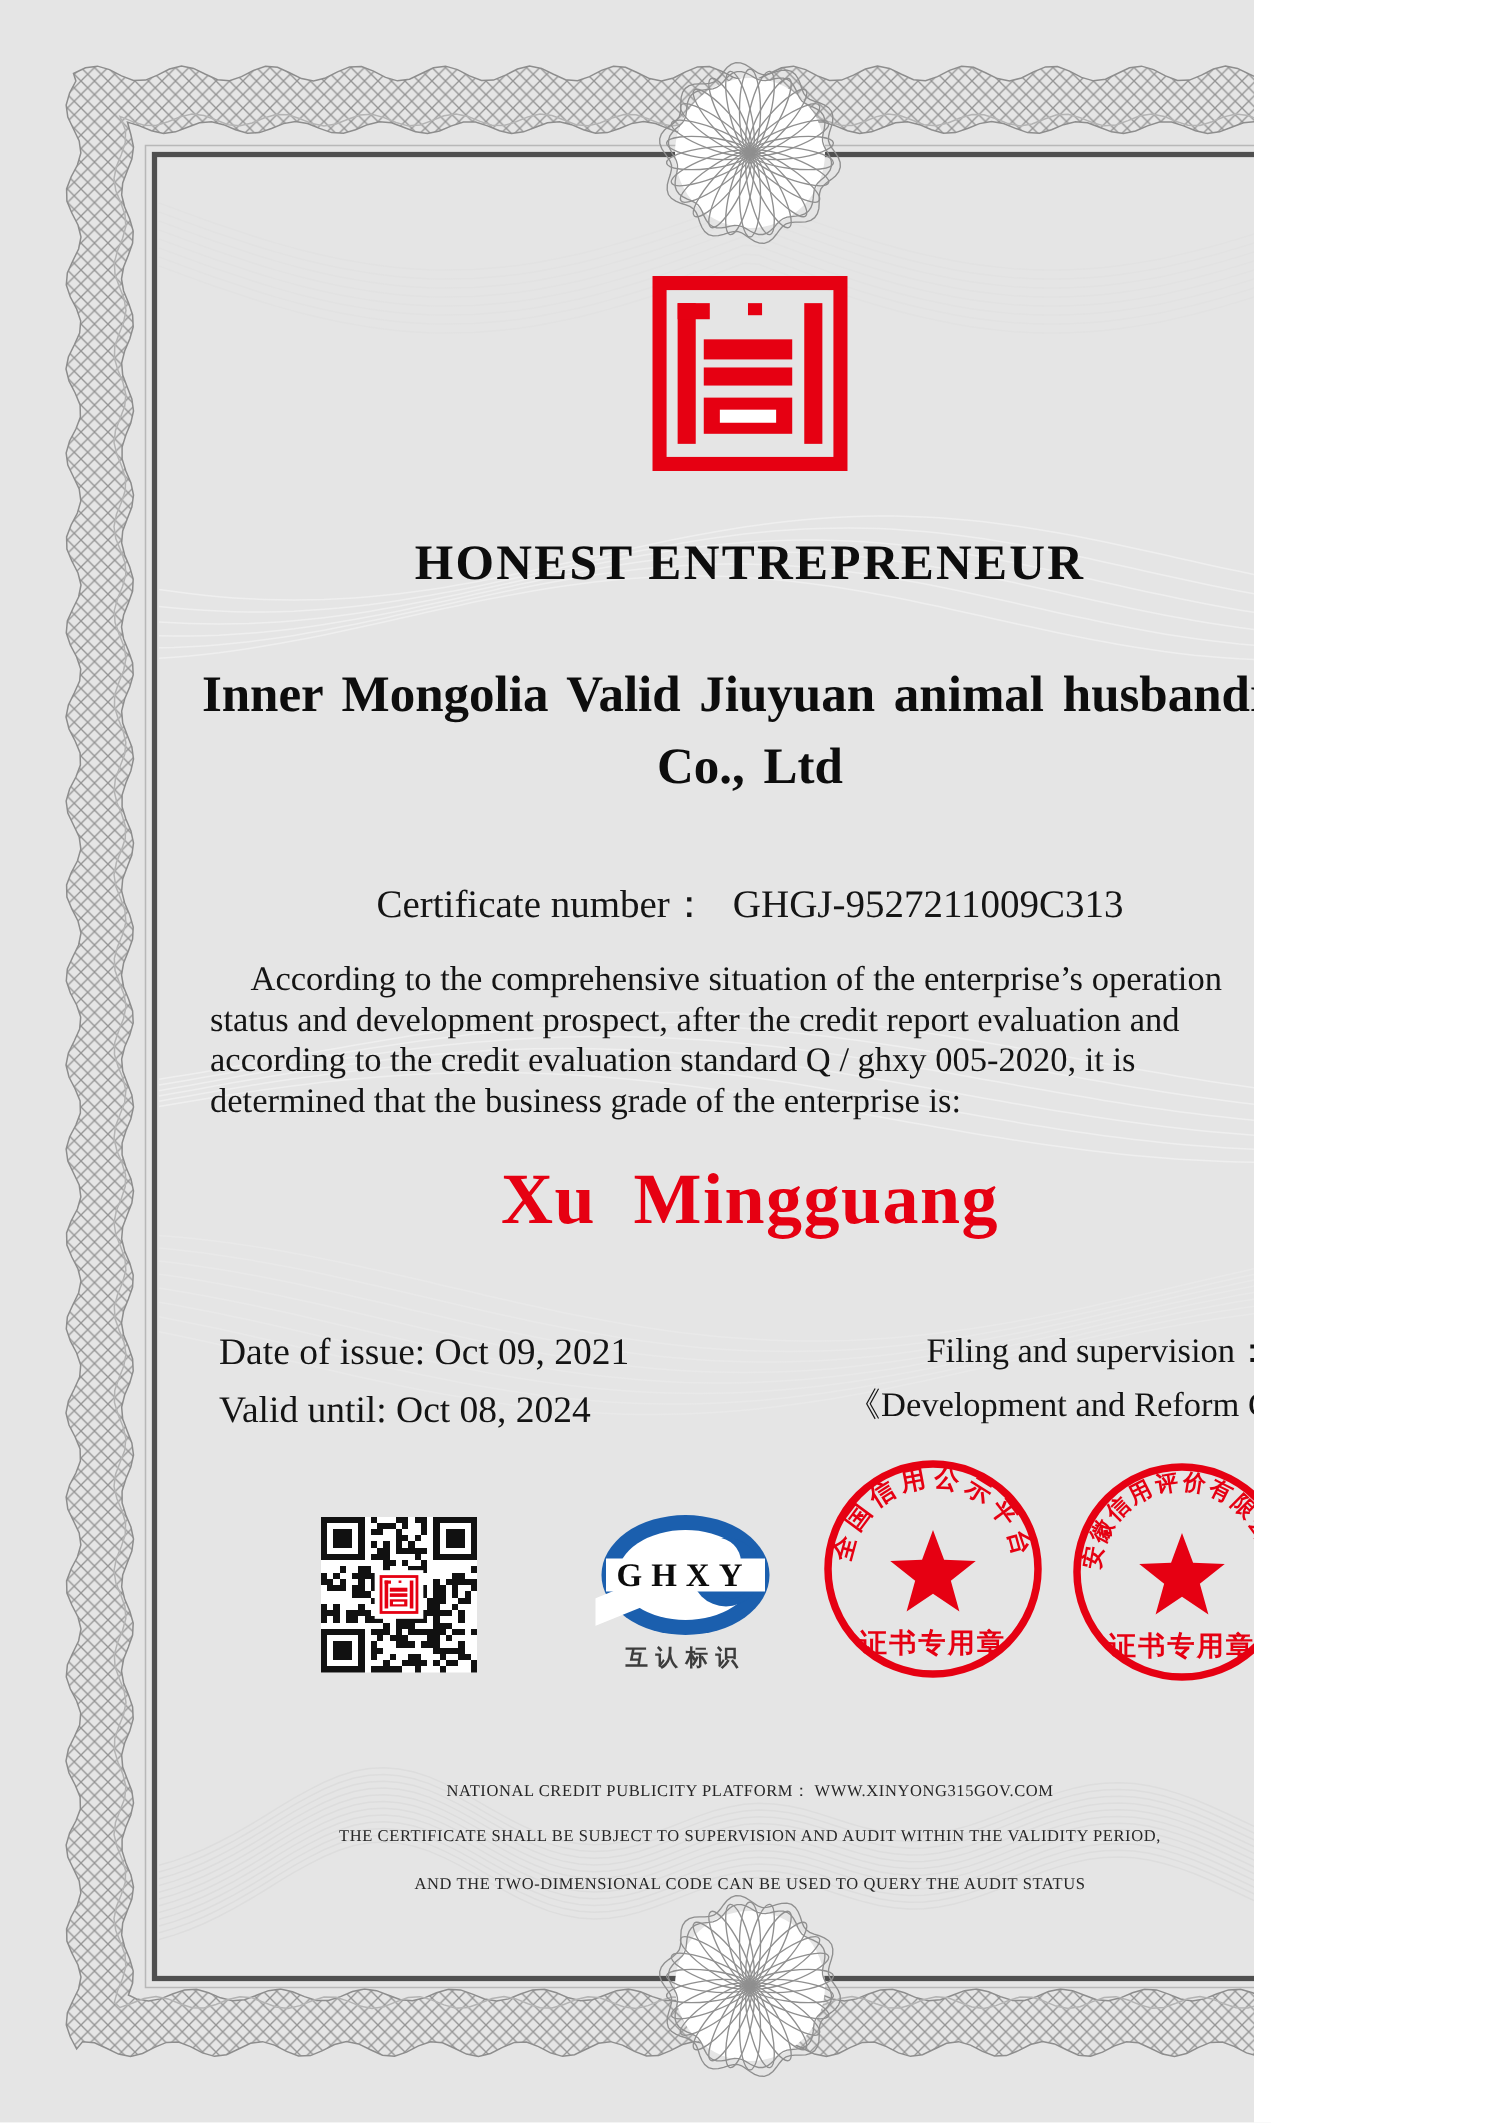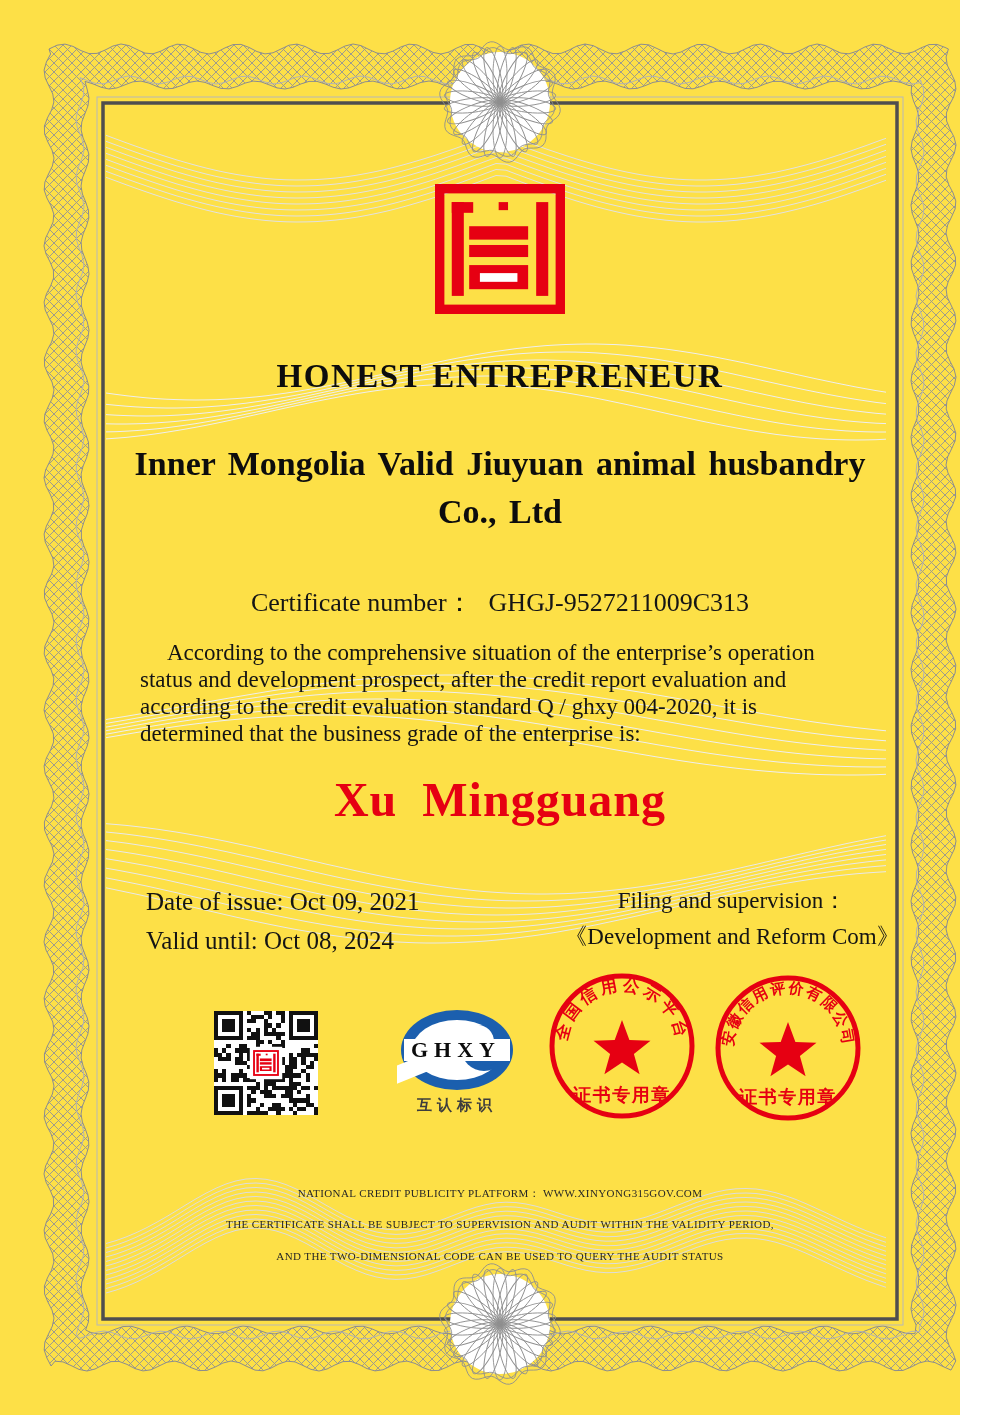--- a/index.html
+++ b/index.html
@@ -1,17 +1,17 @@
 <!DOCTYPE html>
 <html><head>
 <meta charset="utf-8">
 <style>
   html,body{margin:0;padding:0;background:#ffffff;}
   .page{
-    position:relative;width:960px;height:1415px;overflow:hidden;background:#fde047;
+    position:relative;width:836px;height:1415px;overflow:hidden;background:#e5e5e5;
     font-family:"Liberation Serif","DejaVu Serif",serif;color:#111;
   }
   .abs{position:absolute;}
   #frame{position:absolute;left:0;top:0;width:1000px;height:1415px;}
   .content{position:absolute;left:0;top:0;width:1000px;height:1415px;}
 
   .seal-logo{left:433px;top:182px;width:134px;height:134px;}
   .title{left:0;top:358px;width:1000px;text-align:center;font-size:33px;font-weight:bold;letter-spacing:1.5px;color:#0d0d0d;}
   .company{left:130px;top:440px;width:740px;text-align:center;font-size:34px;font-weight:bold;line-height:1.4;word-spacing:4px;color:#0d0d0d;}
   .certline{left:0;top:585px;width:1000px;text-align:center;font-size:26px;color:#151515;}
@@ -162,21 +162,21 @@
     </svg>
 
     <div class="abs title">HONEST ENTREPRENEUR</div>
 
     <div class="abs company">Inner Mongolia Valid Jiuyuan animal husbandry Co., Ltd</div>
 
     <div class="abs certline">
       <span>Certificate number：</span><span class="certval">GHGJ-9527211009C313</span>
     </div>
 
-    <div class="abs para">According to the comprehensive situation of the enterprise’s operation status and development prospect, after the credit report evaluation and according to the credit evaluation standard Q / ghxy 004-2020, it is determined that the business grade of the enterprise is:</div>
+    <div class="abs para">According to the comprehensive situation of the enterprise’s operation status and development prospect, after the credit report evaluation and according to the credit evaluation standard Q / ghxy 005-2020, it is determined that the business grade of the enterprise is:</div>
 
     <div class="abs grade">Xu Mingguang</div>
 
     <div class="abs meta-left">
       <div>Date of issue: Oct 09, 2021</div>
       <div>Valid until: Oct 08, 2024</div>
     </div>
 
     <div class="abs meta-right">
       <div>Filing and supervision：</div>

